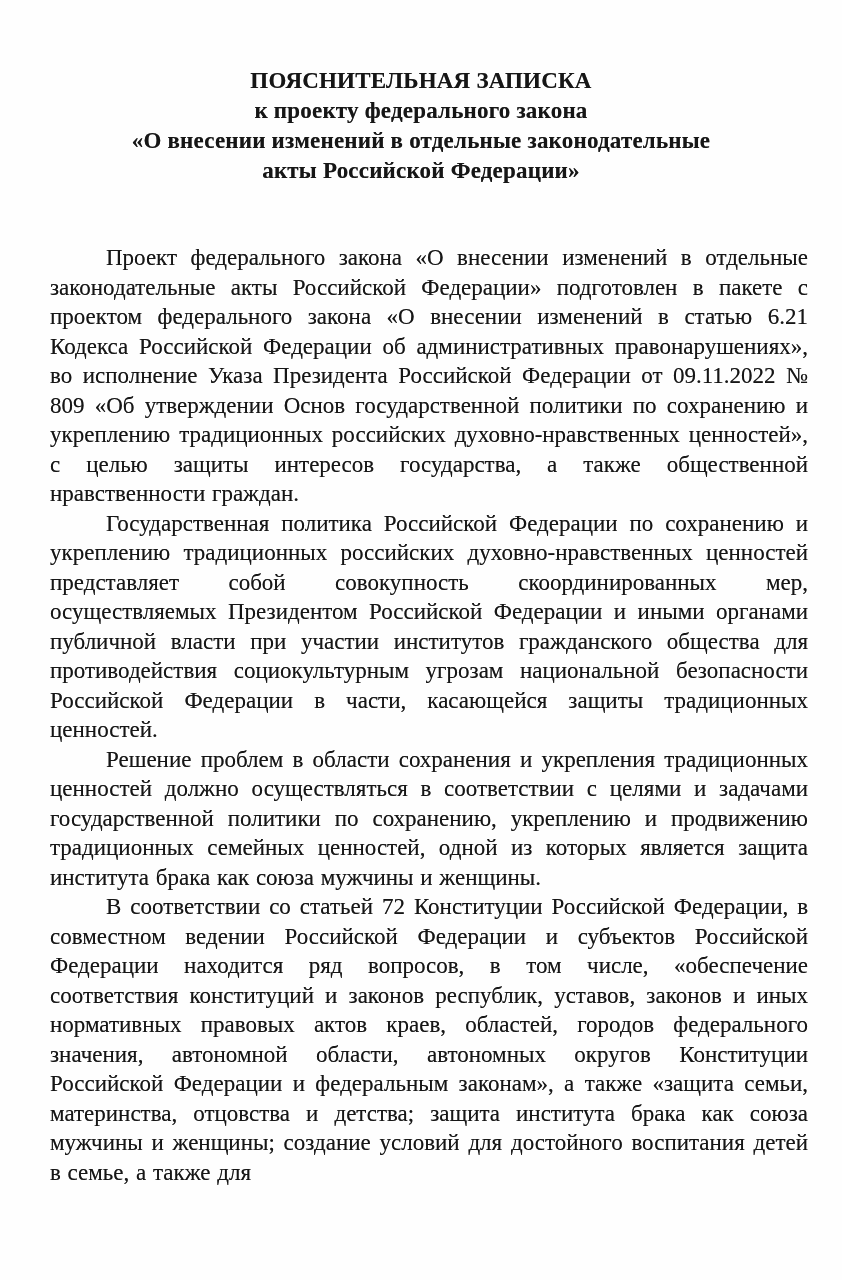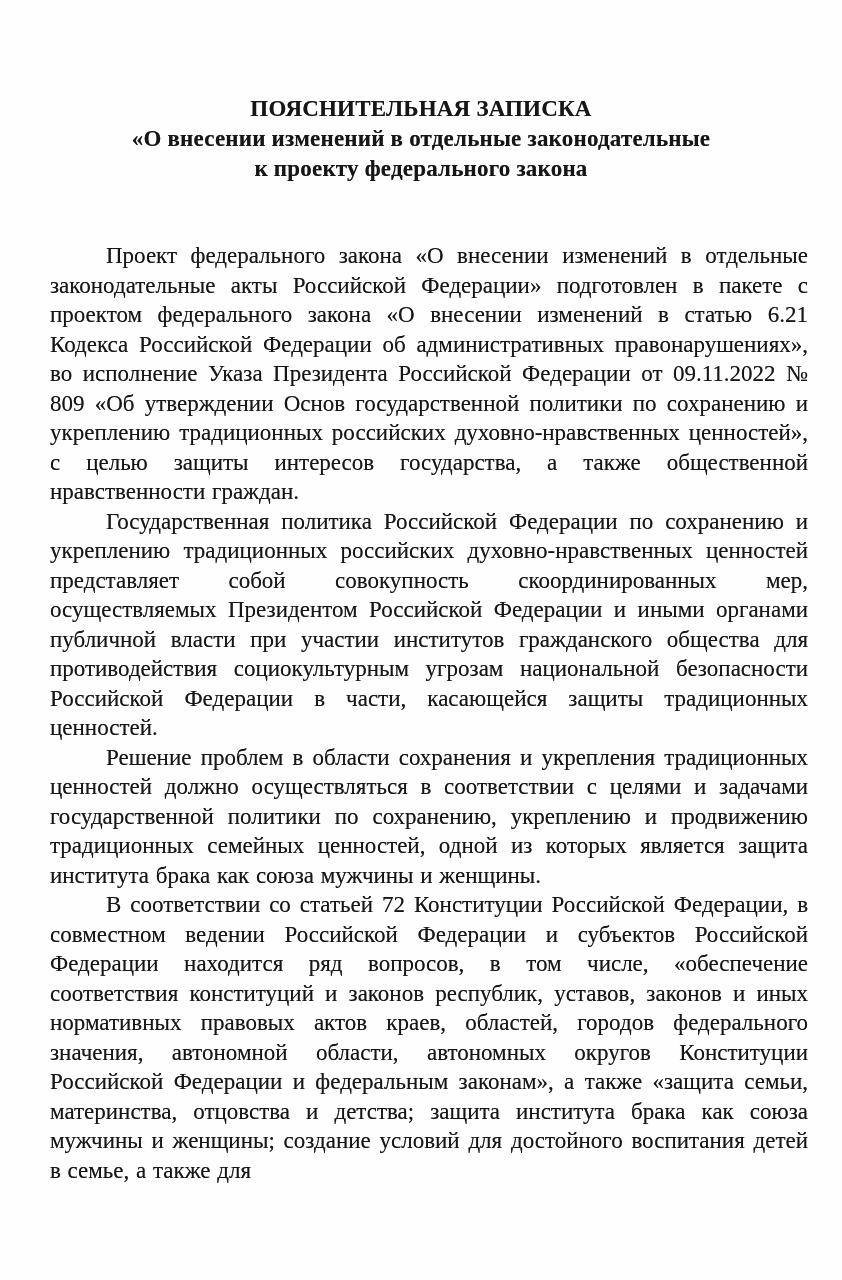--- a/index.html
+++ b/index.html
@@ -15,21 +15,21 @@
     margin: 0 auto;
     background: #fefefe;
     color: #161616;
     font-family: "Liberation Serif", "DejaVu Serif", serif;
     overflow: hidden;
     
     text-shadow: 0 0 0.5px rgba(20,20,20,0.55);
   }
 
   .title-block {
-    padding-top: 94px;
+    padding-top: 66px;
     text-align: center;
     font-weight: bold;
     font-size: 23px;
     line-height: 30px;
     letter-spacing: 0.2px;
   }
 
   .body-text {
     margin-top: 57px;
     padding-left: 50px;
@@ -44,22 +44,23 @@
     text-indent: 56px;
   }
 </style>
 </head>
 <body>
 
 <div class="page">
 
   <header class="title-block">
     <div class="title-line">ПОЯСНИТЕЛЬНАЯ ЗАПИСКА</div>
+    <div class="title-line">к проекту федерального закона</div>
     <div class="title-line">«О внесении изменений в отдельные законодательные</div>
-    <div class="title-line">к проекту федерального закона</div>
+    <div class="title-line">акты Российской Федерации»</div>
   </header>
 
   <main class="body-text">
     <p class="para">Проект федерального закона «О внесении изменений в отдельные законодательные акты Российской Федерации» подготовлен в пакете с проектом федерального закона «О внесении изменений в статью 6.21 Кодекса Российской Федерации об административных правонарушениях», во исполнение Указа Президента Российской Федерации от 09.11.2022 № 809 «Об утверждении Основ государственной политики по сохранению и укреплению традиционных российских духовно-нравственных ценностей», с целью защиты интересов государства, а также общественной нравственности граждан.</p>
     <p class="para">Государственная политика Российской Федерации по сохранению и укреплению традиционных российских духовно-нравственных ценностей представляет собой совокупность скоординированных мер, осуществляемых Президентом Российской Федерации и иными органами публичной власти при участии институтов гражданского общества для противодействия социокультурным угрозам национальной безопасности Российской Федерации в части, касающейся защиты традиционных ценностей.</p>
     <p class="para">Решение проблем в области сохранения и укрепления традиционных ценностей должно осуществляться в соответствии с целями и задачами государственной политики по сохранению, укреплению и продвижению традиционных семейных ценностей, одной из которых является защита института брака как союза мужчины и женщины.</p>
     <p class="para">В соответствии со статьей 72 Конституции Российской Федерации, в совместном ведении Российской Федерации и субъектов Российской Федерации находится ряд вопросов, в том числе, «обеспечение соответствия конституций и законов республик, уставов, законов и иных нормативных правовых актов краев, областей, городов федерального значения, автономной области, автономных округов Конституции Российской Федерации и федеральным законам», а также «защита семьи, материнства, отцовства и детства; защита института брака как союза мужчины и женщины; создание условий для достойного воспитания детей в семье, а также для</p>
   </main>
 
 </div>

